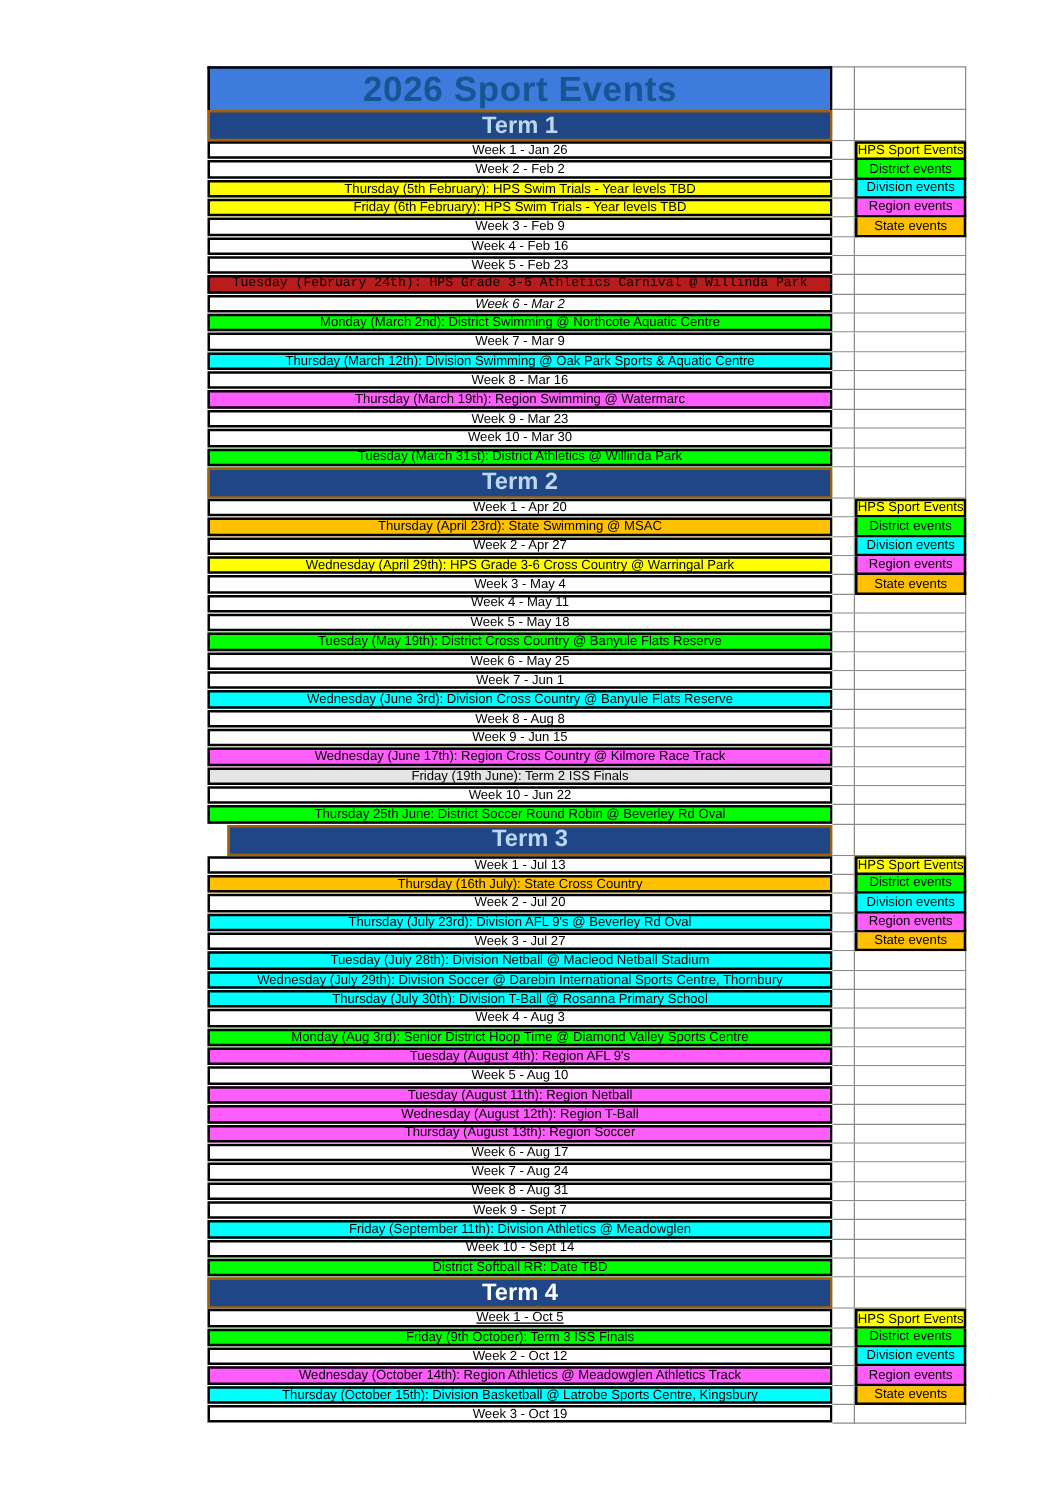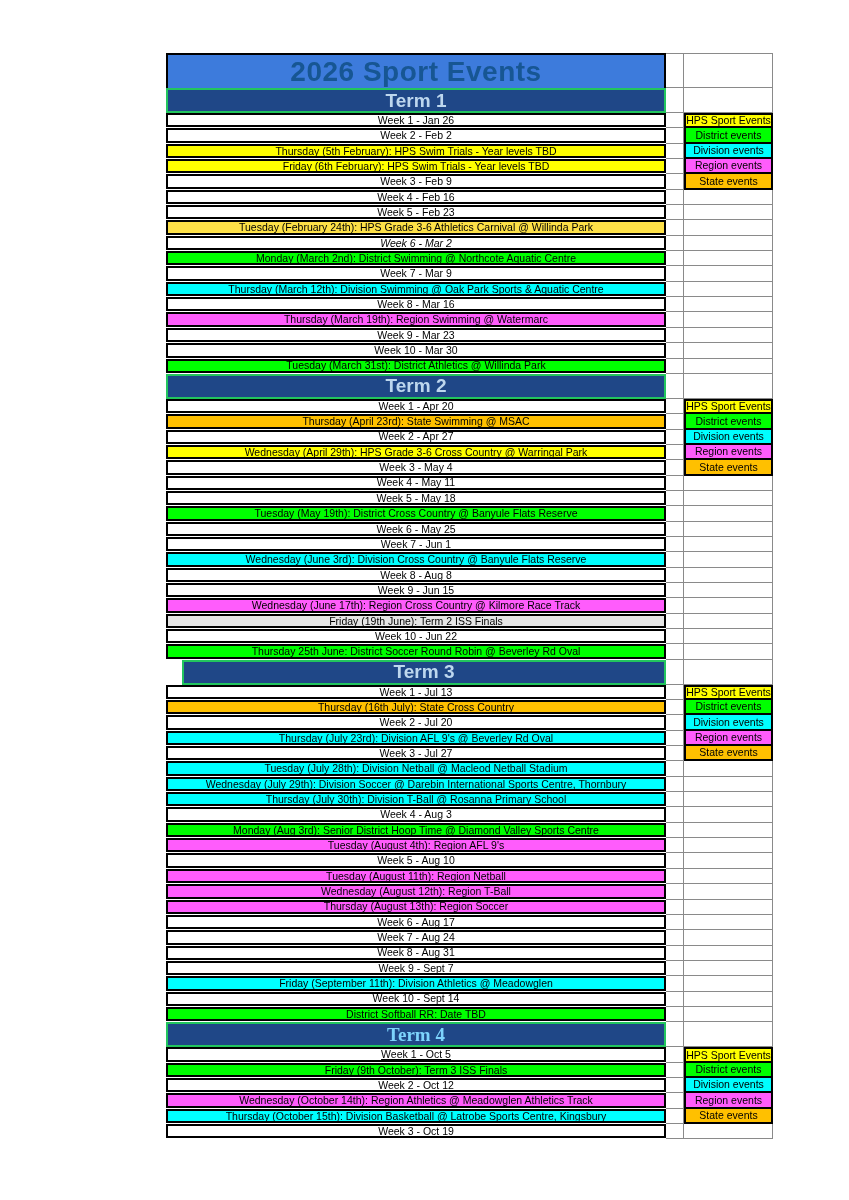--- a/index.html
+++ b/index.html
@@ -17,21 +17,21 @@
   }
   .cell{box-sizing:border-box;position:relative;background:#fff;}
   
   .main-title{
     border:2px solid #000;
     display:flex;align-items:center;justify-content:center;
     font-weight:bold;font-size:28px;letter-spacing:0.5px;
   }
   
   .main-term{
-    border:2px solid #22c55e;border-top-width:2px;
+    border:2px solid #a16207;border-top-width:2px;
     display:flex;align-items:center;justify-content:center;
     font-weight:bold;font-size:19px;
   }
   
   .main-data{background:#fff;}
   .band{
     box-sizing:border-box;
     height:calc(100% - 1px);
     border:2px solid #000;
     display:flex;align-items:center;justify-content:center;
@@ -104,21 +104,21 @@
         <div class="band" style="background: rgb(255, 255, 255);">Week 4 - Feb 16</div>
       </div>
       <div class="cell thin"></div>
       <div class="cell thin"></div>
       <div class="cell main-data">
         <div class="band" style="background: rgb(255, 255, 255);">Week 5 - Feb 23</div>
       </div>
       <div class="cell thin"></div>
       <div class="cell thin"></div>
       <div class="cell main-data">
-        <div class="band" style="background: #fde047;">Tuesday (February 24th): HPS Grade 3-6 Athletics Carnival @ Willinda Park</div>
+        <div class="band" style="background: #b91c1c; font-family: Liberation Mono, monospace;">Tuesday (February 24th): HPS Grade 3-6 Athletics Carnival @ Willinda Park</div>
       </div>
       <div class="cell thin"></div>
       <div class="cell thin"></div>
       <div class="cell main-data">
         <div class="band" style="background: rgb(255, 255, 255); font-style: italic;">Week 6 - Mar 2</div>
       </div>
       <div class="cell thin"></div>
       <div class="cell thin"></div>
       <div class="cell main-data">
         <div class="band" style="background: rgb(0, 255, 0);">Monday (March 2nd): District Swimming @ Northcote Aquatic Centre</div>
@@ -374,21 +374,21 @@
       <div class="cell main-data">
         <div class="band" style="background: rgb(255, 255, 255);">Week 10 - Sept 14</div>
       </div>
       <div class="cell thin"></div>
       <div class="cell thin"></div>
       <div class="cell main-data">
         <div class="band" style="background: rgb(0, 255, 0);">District Softball RR: Date TBD</div>
       </div>
       <div class="cell thin"></div>
       <div class="cell thin"></div>
-      <div class="cell main-term" style="background: rgb(31, 71, 135); color: #7dd3fc; font-family: Liberation Serif, serif;">Term 4</div>
+      <div class="cell main-term" style="background: rgb(31, 71, 135); color: #ffffff;">Term 4</div>
       <div class="cell thin"></div>
       <div class="cell thin"></div>
       <div class="cell main-data">
         <div class="band" style="background: rgb(255, 255, 255); text-decoration: underline;">Week 1 - Oct 5</div>
       </div>
       <div class="cell thin"></div>
       <div class="cell legend-wrap">
         <div class="legend-fill" style="background: rgb(255, 255, 0);">HPS Sport Events</div>
       </div>
       <div class="cell main-data">

